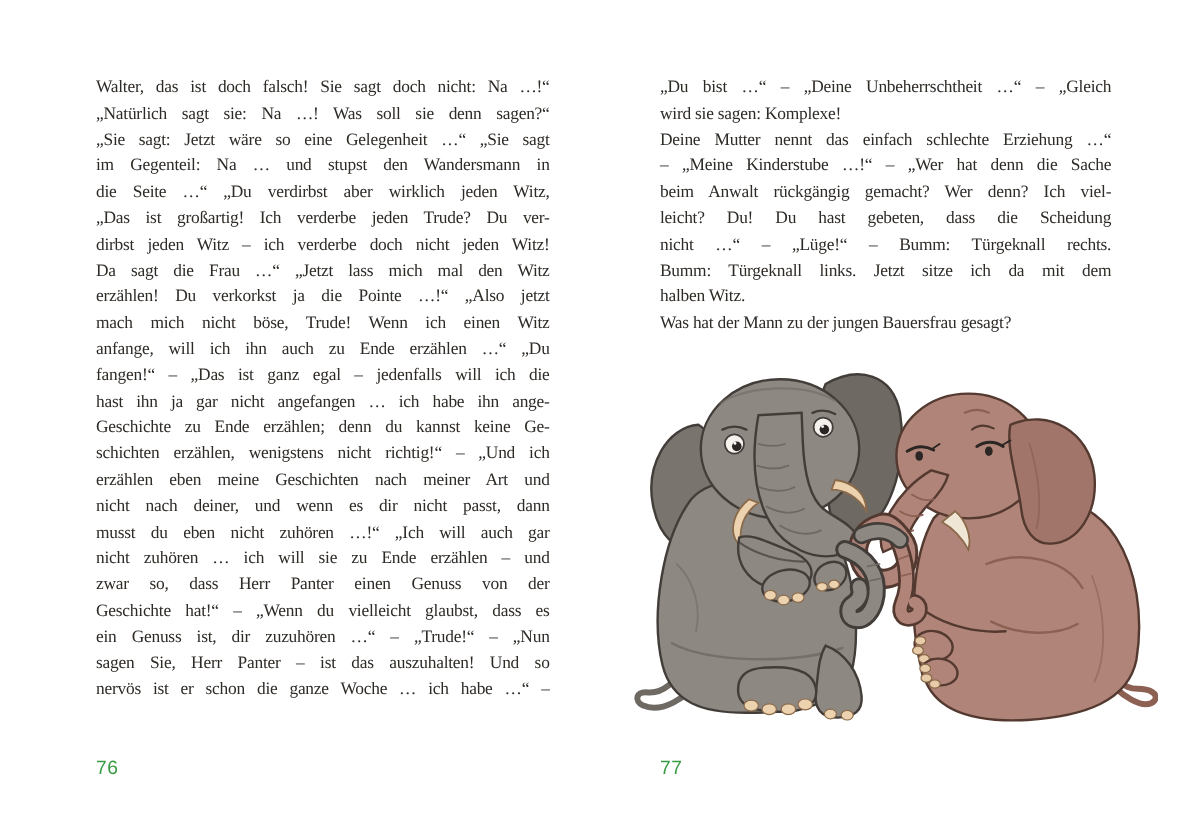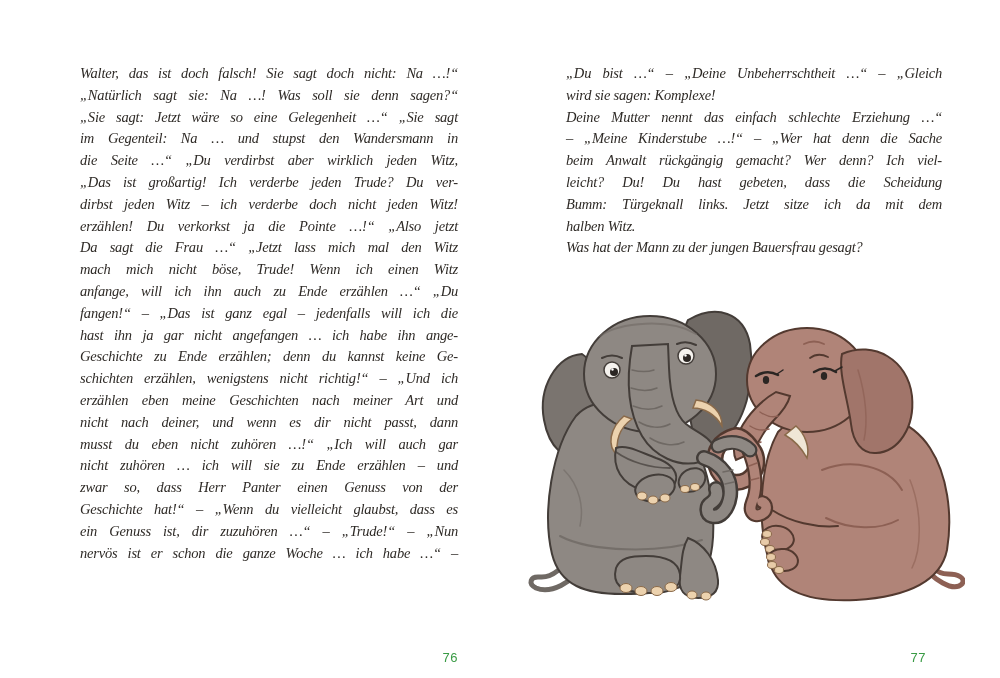--- a/index.html
+++ b/index.html
@@ -5,81 +5,82 @@
   html, body { margin: 0; padding: 0; }
   body {
     width: 1000px; height: 678px;
     background: var(--page_bg, #ffffff);
     overflow: hidden; position: relative;
     font-family: "Liberation Serif", serif;
   }
   .spread { position: absolute; inset: 0; }
   .text-col { position: absolute; top: 63px; }
   .text-col.left  { left: 80px;  width: 378px; }
-  .text-col.right { left: 566px; width: 376px; }
+  .text-col.right { left: 550px; width: 376px; }
   .tline {
     font-family: "Liberation Serif", serif;
     font-size: 14.5px; line-height: 21.8px;
     letter-spacing: -0.2px;
     color: var(--ink, #2e2a26);
     text-align: justify; text-align-last: justify;
     white-space: normal;
-    font-style: italic;
   }
   .tline.pe { text-align-last: left; }
   .pagenum {
-    position: absolute; top: 650px; height: 16px;
+    position: absolute; top: 632px; height: 16px;
     font-family: "Liberation Sans", sans-serif;
-    font-size: 13px; letter-spacing: 0.5px;
+    font-size: 16px; letter-spacing: 0.5px;
     color: var(--page_number_green, #3a9b45);
-    text-align: right;
+    text-align: left;
   }
   .pagenum.left  { left: 80px;  width: 378px; }
   .pagenum.right { left: 550px; width: 376px; }
   .illustration { position: absolute; left: 520px; top: 300px; width: 445px; height: 318px; }
   svg .ln { fill: none; stroke-linecap: round; }
 </style>
 </head>
 <body>
 
 <div class="spread">
 
   <div class="text-col left">
       <div class="tline">Walter, das ist doch falsch! Sie sagt doch nicht: Na …!“</div>
       <div class="tline">„Natürlich sagt sie: Na …! Was soll sie denn sagen?“</div>
       <div class="tline">„Sie sagt: Jetzt wäre so eine Gelegenheit …“ „Sie sagt</div>
       <div class="tline">im Gegenteil: Na … und stupst den Wandersmann in</div>
       <div class="tline">die Seite …“ „Du verdirbst aber wirklich jeden Witz,</div>
       <div class="tline">„Das ist großartig! Ich verderbe jeden Trude? Du ver-</div>
       <div class="tline">dirbst jeden Witz – ich verderbe doch nicht jeden Witz!</div>
+      <div class="tline">Da sagt die Frau …“ „Jetzt lass mich mal den Witz</div>
       <div class="tline">erzählen! Du verkorkst ja die Pointe …!“ „Also jetzt</div>
-      <div class="tline">Da sagt die Frau …“ „Jetzt lass mich mal den Witz</div>
       <div class="tline">mach mich nicht böse, Trude! Wenn ich einen Witz</div>
       <div class="tline">anfange, will ich ihn auch zu Ende erzählen …“ „Du</div>
       <div class="tline">fangen!“ – „Das ist ganz egal – jedenfalls will ich die</div>
       <div class="tline">hast ihn ja gar nicht angefangen … ich habe ihn ange-</div>
       <div class="tline">Geschichte zu Ende erzählen; denn du kannst keine Ge-</div>
       <div class="tline">schichten erzählen, wenigstens nicht richtig!“ – „Und ich</div>
       <div class="tline">erzählen eben meine Geschichten nach meiner Art und</div>
       <div class="tline">nicht nach deiner, und wenn es dir nicht passt, dann</div>
       <div class="tline">musst du eben nicht zuhören …!“ „Ich will auch gar</div>
       <div class="tline">nicht zuhören … ich will sie zu Ende erzählen – und</div>
       <div class="tline">zwar so, dass Herr Panter einen Genuss von der</div>
       <div class="tline">Geschichte hat!“ – „Wenn du vielleicht glaubst, dass es</div>
       <div class="tline">ein Genuss ist, dir zuzuhören …“ – „Trude!“ – „Nun</div>
+      <div class="tline">sagen Sie, Herr Panter – ist das auszuhalten! Und so</div>
       <div class="tline">nervös ist er schon die ganze Woche … ich habe …“ –</div>
     </div>
 
   <div class="text-col right">
       <div class="tline">„Du bist …“ – „Deine Unbeherrschtheit …“ – „Gleich</div>
       <div class="tline pe">wird sie sagen: Komplexe!</div>
       <div class="tline">Deine Mutter nennt das einfach schlechte Erziehung …“</div>
       <div class="tline">– „Meine Kinderstube …!“ – „Wer hat denn die Sache</div>
       <div class="tline">beim Anwalt rückgängig gemacht? Wer denn? Ich viel-</div>
       <div class="tline">leicht? Du! Du hast gebeten, dass die Scheidung</div>
+      <div class="tline">nicht …“ – „Lüge!“ – Bumm: Türgeknall rechts.</div>
       <div class="tline">Bumm: Türgeknall links. Jetzt sitze ich da mit dem</div>
       <div class="tline pe">halben Witz.</div>
       <div class="tline pe">Was hat der Mann zu der jungen Bauersfrau gesagt?</div>
     </div>
 
   <div class="pagenum left">76</div>
 
   <div class="pagenum right">77</div>
 
   <svg class="illustration" viewBox="0 0 445 318" xmlns="http://www.w3.org/2000/svg" aria-label="Two cartoon elephants sitting face to face with their trunks tied together in a knot; the left elephant is gray, the right one is dusty pink.">

